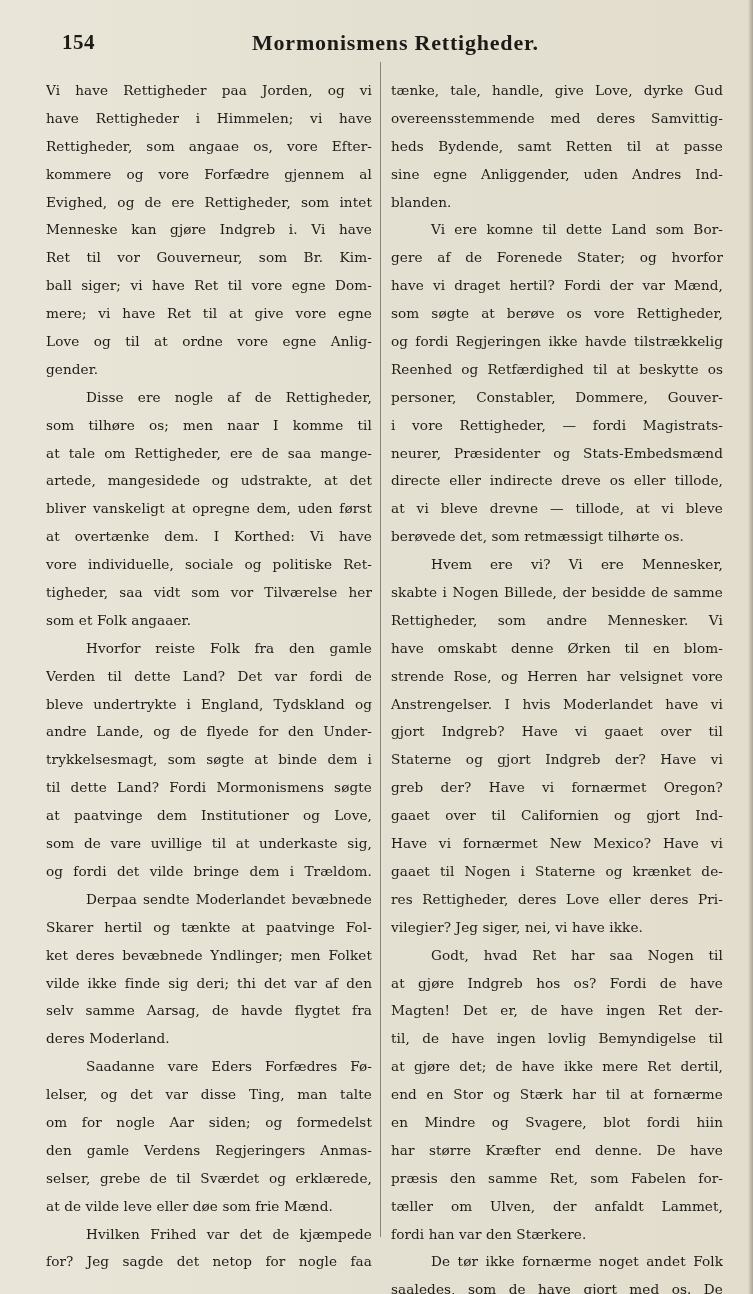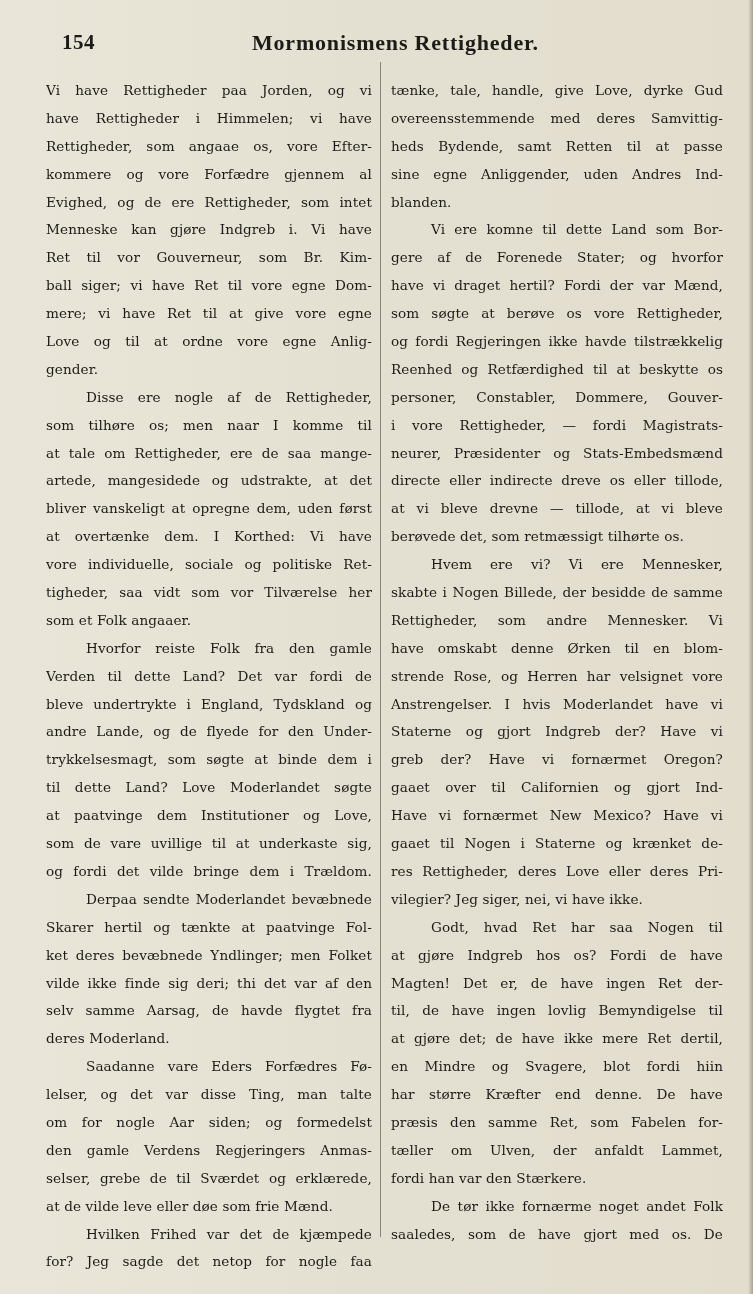--- a/index.html
+++ b/index.html
@@ -121,21 +121,21 @@
       <span class="line">bliver vanskeligt at opregne dem, uden først</span>
       <span class="line">at overtænke dem. I Korthed: Vi have</span>
       <span class="line">vore individuelle, sociale og politiske Ret-</span>
       <span class="line">tigheder, saa vidt som vor Tilværelse her</span>
       <span class="line last">som et Folk angaaer.</span>
       <span class="line indent">Hvorfor reiste Folk fra den gamle</span>
       <span class="line">Verden til dette Land? Det var fordi de</span>
       <span class="line">bleve undertrykte i England, Tydskland og</span>
       <span class="line">andre Lande, og de flyede for den Under-</span>
       <span class="line">trykkelsesmagt, som søgte at binde dem i</span>
-      <span class="line">til dette Land? Love Moderlandet søgte</span>
+      <span class="line">til dette Land? Fordi Mormonismens søgte</span>
       <span class="line">at paatvinge dem Institutioner og Love,</span>
       <span class="line">som de vare uvillige til at underkaste sig,</span>
       <span class="line">og fordi det vilde bringe dem i Trældom.</span>
       <span class="line indent">Derpaa sendte Moderlandet bevæbnede</span>
       <span class="line">Skarer hertil og tænkte at paatvinge Fol-</span>
       <span class="line">ket deres bevæbnede Yndlinger; men Folket</span>
       <span class="line">vilde ikke finde sig deri; thi det var af den</span>
       <span class="line">selv samme Aarsag, de havde flygtet fra</span>
       <span class="line last">deres Moderland.</span>
       <span class="line indent">Saadanne vare Eders Forfædres Fø-</span>
@@ -165,32 +165,34 @@
       <span class="line">neurer, Præsidenter og Stats-Embedsmænd</span>
       <span class="line">directe eller indirecte dreve os eller tillode,</span>
       <span class="line">at vi bleve drevne — tillode, at vi bleve</span>
       <span class="line last">berøvede det, som retmæssigt tilhørte os.</span>
       <span class="line indent">Hvem ere vi? Vi ere Mennesker,</span>
       <span class="line">skabte i Nogen Billede, der besidde de samme</span>
       <span class="line">Rettigheder, som andre Mennesker. Vi</span>
       <span class="line">have omskabt denne Ørken til en blom-</span>
       <span class="line">strende Rose, og Herren har velsignet vore</span>
       <span class="line">Anstrengelser. I hvis Moderlandet have vi</span>
+      <span class="line">gjort Indgreb? Have vi gaaet over til</span>
       <span class="line">Staterne og gjort Indgreb der? Have vi</span>
       <span class="line">greb der? Have vi fornærmet Oregon?</span>
       <span class="line">gaaet over til Californien og gjort Ind-</span>
       <span class="line">Have vi fornærmet New Mexico? Have vi</span>
       <span class="line">gaaet til Nogen i Staterne og krænket de-</span>
       <span class="line">res Rettigheder, deres Love eller deres Pri-</span>
       <span class="line last">vilegier? Jeg siger, nei, vi have ikke.</span>
       <span class="line indent">Godt, hvad Ret har saa Nogen til</span>
       <span class="line">at gjøre Indgreb hos os? Fordi de have</span>
       <span class="line">Magten! Det er, de have ingen Ret der-</span>
       <span class="line">til, de have ingen lovlig Bemyndigelse til</span>
       <span class="line">at gjøre det; de have ikke mere Ret dertil,</span>
+      <span class="line">end en Stor og Stærk har til at fornærme</span>
       <span class="line">en Mindre og Svagere, blot fordi hiin</span>
       <span class="line">har større Kræfter end denne. De have</span>
       <span class="line">præsis den samme Ret, som Fabelen for-</span>
       <span class="line">tæller om Ulven, der anfaldt Lammet,</span>
       <span class="line last">fordi han var den Stærkere.</span>
       <span class="line indent">De tør ikke fornærme noget andet Folk</span>
       <span class="line">saaledes, som de have gjort med os. De</span>
     </div>
 
   <div class="right-edge"></div>

